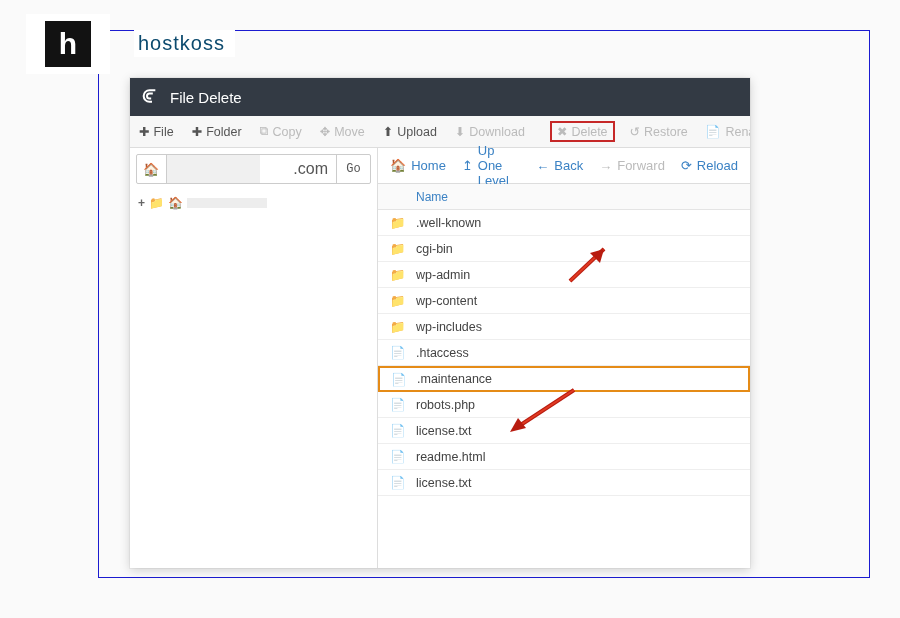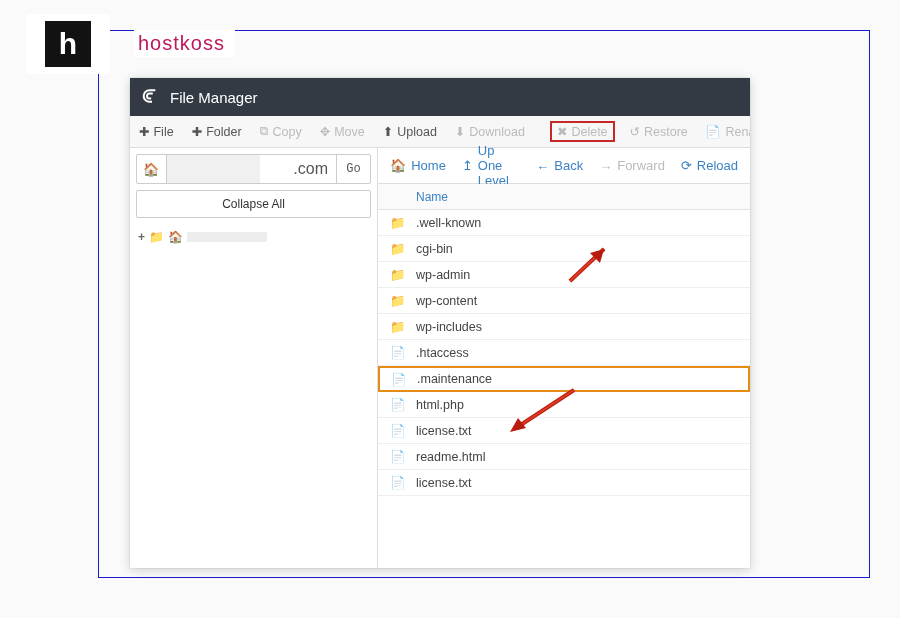--- a/index.html
+++ b/index.html
@@ -32,21 +32,21 @@
     font-weight: 700;
     font-size: 30px;
     display:flex; align-items:center; justify-content:center;
   }
   .brand-name {
     position: absolute;
     left: 134px; top: 30px;
     font-size: 20px;
     letter-spacing: 1px;
     font-weight: 500;
-    color: #be185d;
+    color: #0c4a6e;
     background: #fff;
     padding: 2px 10px 2px 4px;
     z-index: 5;
   }
   .screenshot {
     position: absolute;
     left: 130px; top: 78px;
     width: 620px; height: 490px;
     background: #fff;
     box-shadow: 0 2px 10px rgba(0,0,0,0.18), 0 0 0 1px rgba(0,0,0,0.04);
@@ -169,21 +169,21 @@
 
 <div class="screenshot">
 
   <div class="titlebar">
     <span class="cp-icon">
       <svg viewBox="0 0 24 24" fill="none" stroke="#fff" stroke-width="2.4">
         <path d="M16 5h-7a7 7 0 0 0 0 14h3"></path>
         <path d="M13 9h-4a3 3 0 0 0 0 6h2"></path>
       </svg>
     </span>
-    <span>File Manager</span>
+    <span>File Delete</span>
   </div>
 
   <div class="toolbar">
     <span class="tbtn">
       <span>✚</span>
       <span>File</span>
     </span>
     <span class="tbtn">
       <span>✚</span>
       <span>Folder</span>
@@ -224,23 +224,20 @@
       <div class="addrrow">
         <div class="home-btn">
           <span>🏠</span>
         </div>
         <div class="addr-text">
           <span>.com</span>
         </div>
         <div class="go-btn">
           <span>Go</span>
         </div>
-      </div>
-      <div class="collapse-row">
-        <span>Collapse All</span>
       </div>
       <div class="tree">
         <div class="row">
           <span class="plus">+</span>
           <span class="folder">📁</span>
           <span class="home-g">🏠</span>
           <span class="mask"></span>
         </div>
       </div>
     </div>
@@ -295,21 +292,21 @@
           <div class="filerow">
             <span class="ficon doc">📄</span>
             <span>.htaccess</span>
           </div>
           <div class="filerow hi">
             <span class="ficon doc">📄</span>
             <span>.maintenance</span>
           </div>
           <div class="filerow">
             <span class="ficon code">📄</span>
-            <span>html.php</span>
+            <span>robots.php</span>
           </div>
           <div class="filerow">
             <span class="ficon code">📄</span>
             <span>license.txt</span>
           </div>
           <div class="filerow">
             <span class="ficon code">📄</span>
             <span>readme.html</span>
           </div>
           <div class="filerow">

